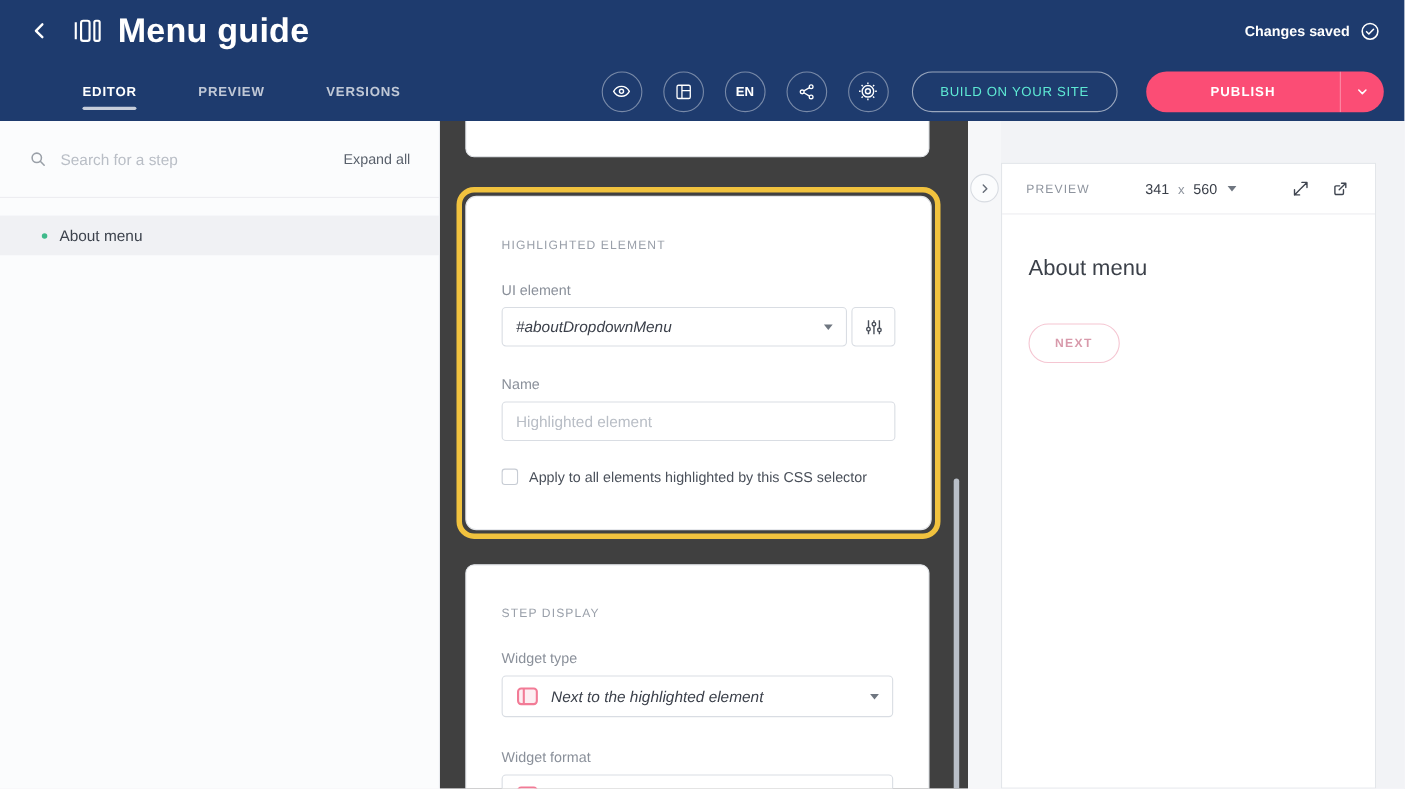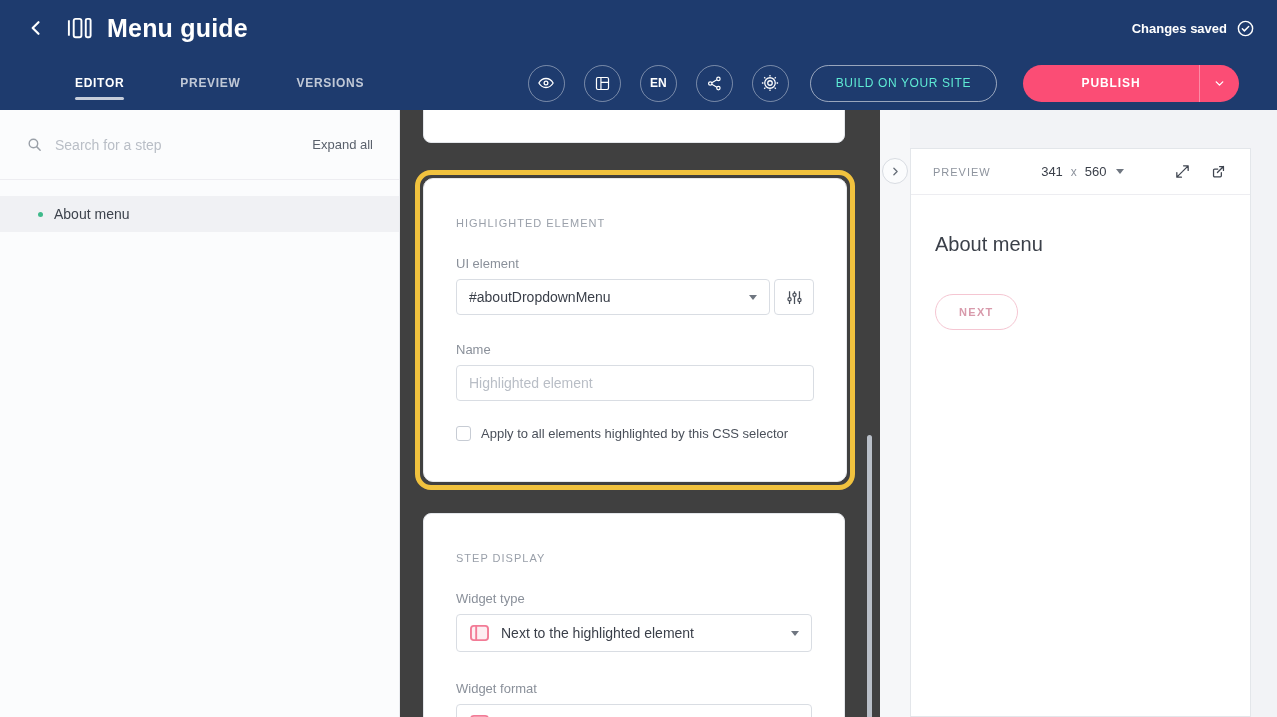--- a/index.html
+++ b/index.html
@@ -5,23 +5,23 @@
   * { margin:0; padding:0; box-sizing:border-box; }
   html,body { background:#e9eaee; }
   body { font-family:"Liberation Sans", sans-serif; }
   .app { width:1277px; height:717px; position:relative; background:#fff; overflow:hidden; }
 
   
   .header { height:110px; background:#1e3b6e; }
   .header-top { height:56px; display:flex; align-items:center; padding:0 22px 0 24px; }
   .back-btn { width:24px; height:24px; display:flex; align-items:center; justify-content:center; cursor:pointer; }
   .logo { width:27px; height:24px; margin-left:18px; display:flex; }
-  .app-title { color:#fff; font-size:25px; font-weight:700; margin-left:14px; letter-spacing:0.2px; }
+  .app-title { color:#fff; font-size:31px; font-weight:700; margin-left:14px; letter-spacing:0.2px; }
   .changes-saved { margin-left:auto; display:flex; align-items:center; gap:9px; color:#fff; font-size:13px; font-weight:700; }
-  .header-nav { height:54px; display:flex; align-items:center; padding:0 38px 0 75px; }
+  .header-nav { height:54px; display:flex; align-items:center; padding:0 19px 0 75px; }
   .tabs { display:flex; gap:56px; height:100%; align-items:stretch; }
   .tab { color:rgba(255,255,255,0.72); font-size:12px; font-weight:700; letter-spacing:0.7px; display:flex; align-items:center; position:relative; cursor:pointer; }
   .tab.active { color:#fff; }
   .tab.active:after { content:""; position:absolute; left:0; right:0; bottom:10px; height:3px; background:rgba(255,255,255,0.75); border-radius:2px; }
   .hicons { display:flex; margin-left:auto; }
   .hicon { width:37px; height:37px; border-radius:50%; border:1px solid rgba(255,255,255,0.4); display:flex; align-items:center; justify-content:center; cursor:pointer; color:#fff; font-size:12px; font-weight:700; }
   .hicon + .hicon { margin-left:19px; }
   .build-btn { margin-left:21px; height:37px; border:1px solid rgba(255,255,255,0.55); border-radius:19px; color:#5eead4; font-size:12px; font-weight:400; letter-spacing:0.6px; padding:0 25px; display:flex; align-items:center; cursor:pointer; white-space:nowrap; }
   .publish { margin-left:26px; height:37px; border-radius:19px; background:#fb4d75; display:flex; overflow:hidden; }
   .publish-main { width:176px; display:flex; align-items:center; justify-content:center; color:#fff; font-size:12px; font-weight:700; letter-spacing:0.9px; cursor:pointer; }
@@ -43,21 +43,21 @@
   .dot { width:5px; height:5px; border-radius:50%; background:#3fba8b; margin-right:11px; flex:none; }
 
   
   .main { width:480px; background:#404040; position:relative; overflow:hidden; }
   .card-partial { position:absolute; left:23px; top:-14px; width:422px; height:47px; background:#fff; border:1px solid #e3e6ea; border-radius:8px; }
   .hl-wrap { position:absolute; left:15px; top:60px; width:440px; height:320px; border:5px solid #f1c23e; border-radius:16px; padding:3px; }
   .hl-card { width:100%; height:100%; background:#fff; border:1px solid #e6e8ec; border-radius:10px; padding:0 32px; overflow:hidden; }
   .sec-title { font-size:11px; letter-spacing:1px; color:#9aa0aa; padding-top:38px; }
   .field-label { font-size:13px; color:#8a909a; margin-top:27px; }
   .sel-row { display:flex; margin-top:8px; }
-  .select { height:36px; border:1px solid #d9dde3; border-radius:4px; background:#fff; display:flex; align-items:center; padding:0 12px; font-size:14px; color:#3a3f49; cursor:pointer; }
+  .select { height:36px; border:1px solid #d9dde3; border-radius:4px; background:#fff; display:flex; align-items:center; padding:0 12px; font-size:14px; color:#3a3f49; cursor:pointer;font-style:italic; }
   .sel-ui { width:314px; justify-content:space-between; }
   .caret { width:0; height:0; border-left:4px solid transparent; border-right:4px solid transparent; border-top:5px solid #6f7680; flex:none; }
   .adjust-btn { width:40px; height:36px; margin-left:4px; border:1px solid #d9dde3; border-radius:4px; background:#fff; display:flex; align-items:center; justify-content:center; cursor:pointer; }
   .text-input { width:100%; height:36px; border:1px solid #d9dde3; border-radius:4px; margin-top:8px; padding:0 12px; font-size:14px; color:#3a3f49; outline:none; background:#fff; }
   .text-input::placeholder { color:#b9bec6; }
   .cb-row { display:flex; align-items:center; margin-top:25px; }
   .checkbox { width:15px; height:15px; border:1px solid #c7ccd4; border-radius:3px; background:#fff; cursor:pointer; flex:none; }
   .cb-label { font-size:13px; color:#4a505a; margin-left:10px; }
   .sd-card { position:absolute; left:23px; top:403px; width:422px; height:280px; background:#fff; border:1px solid #e3e6ea; border-radius:8px; padding:0 32px; }
   .sel-wide { width:100%; margin-top:8px; height:38px; }

